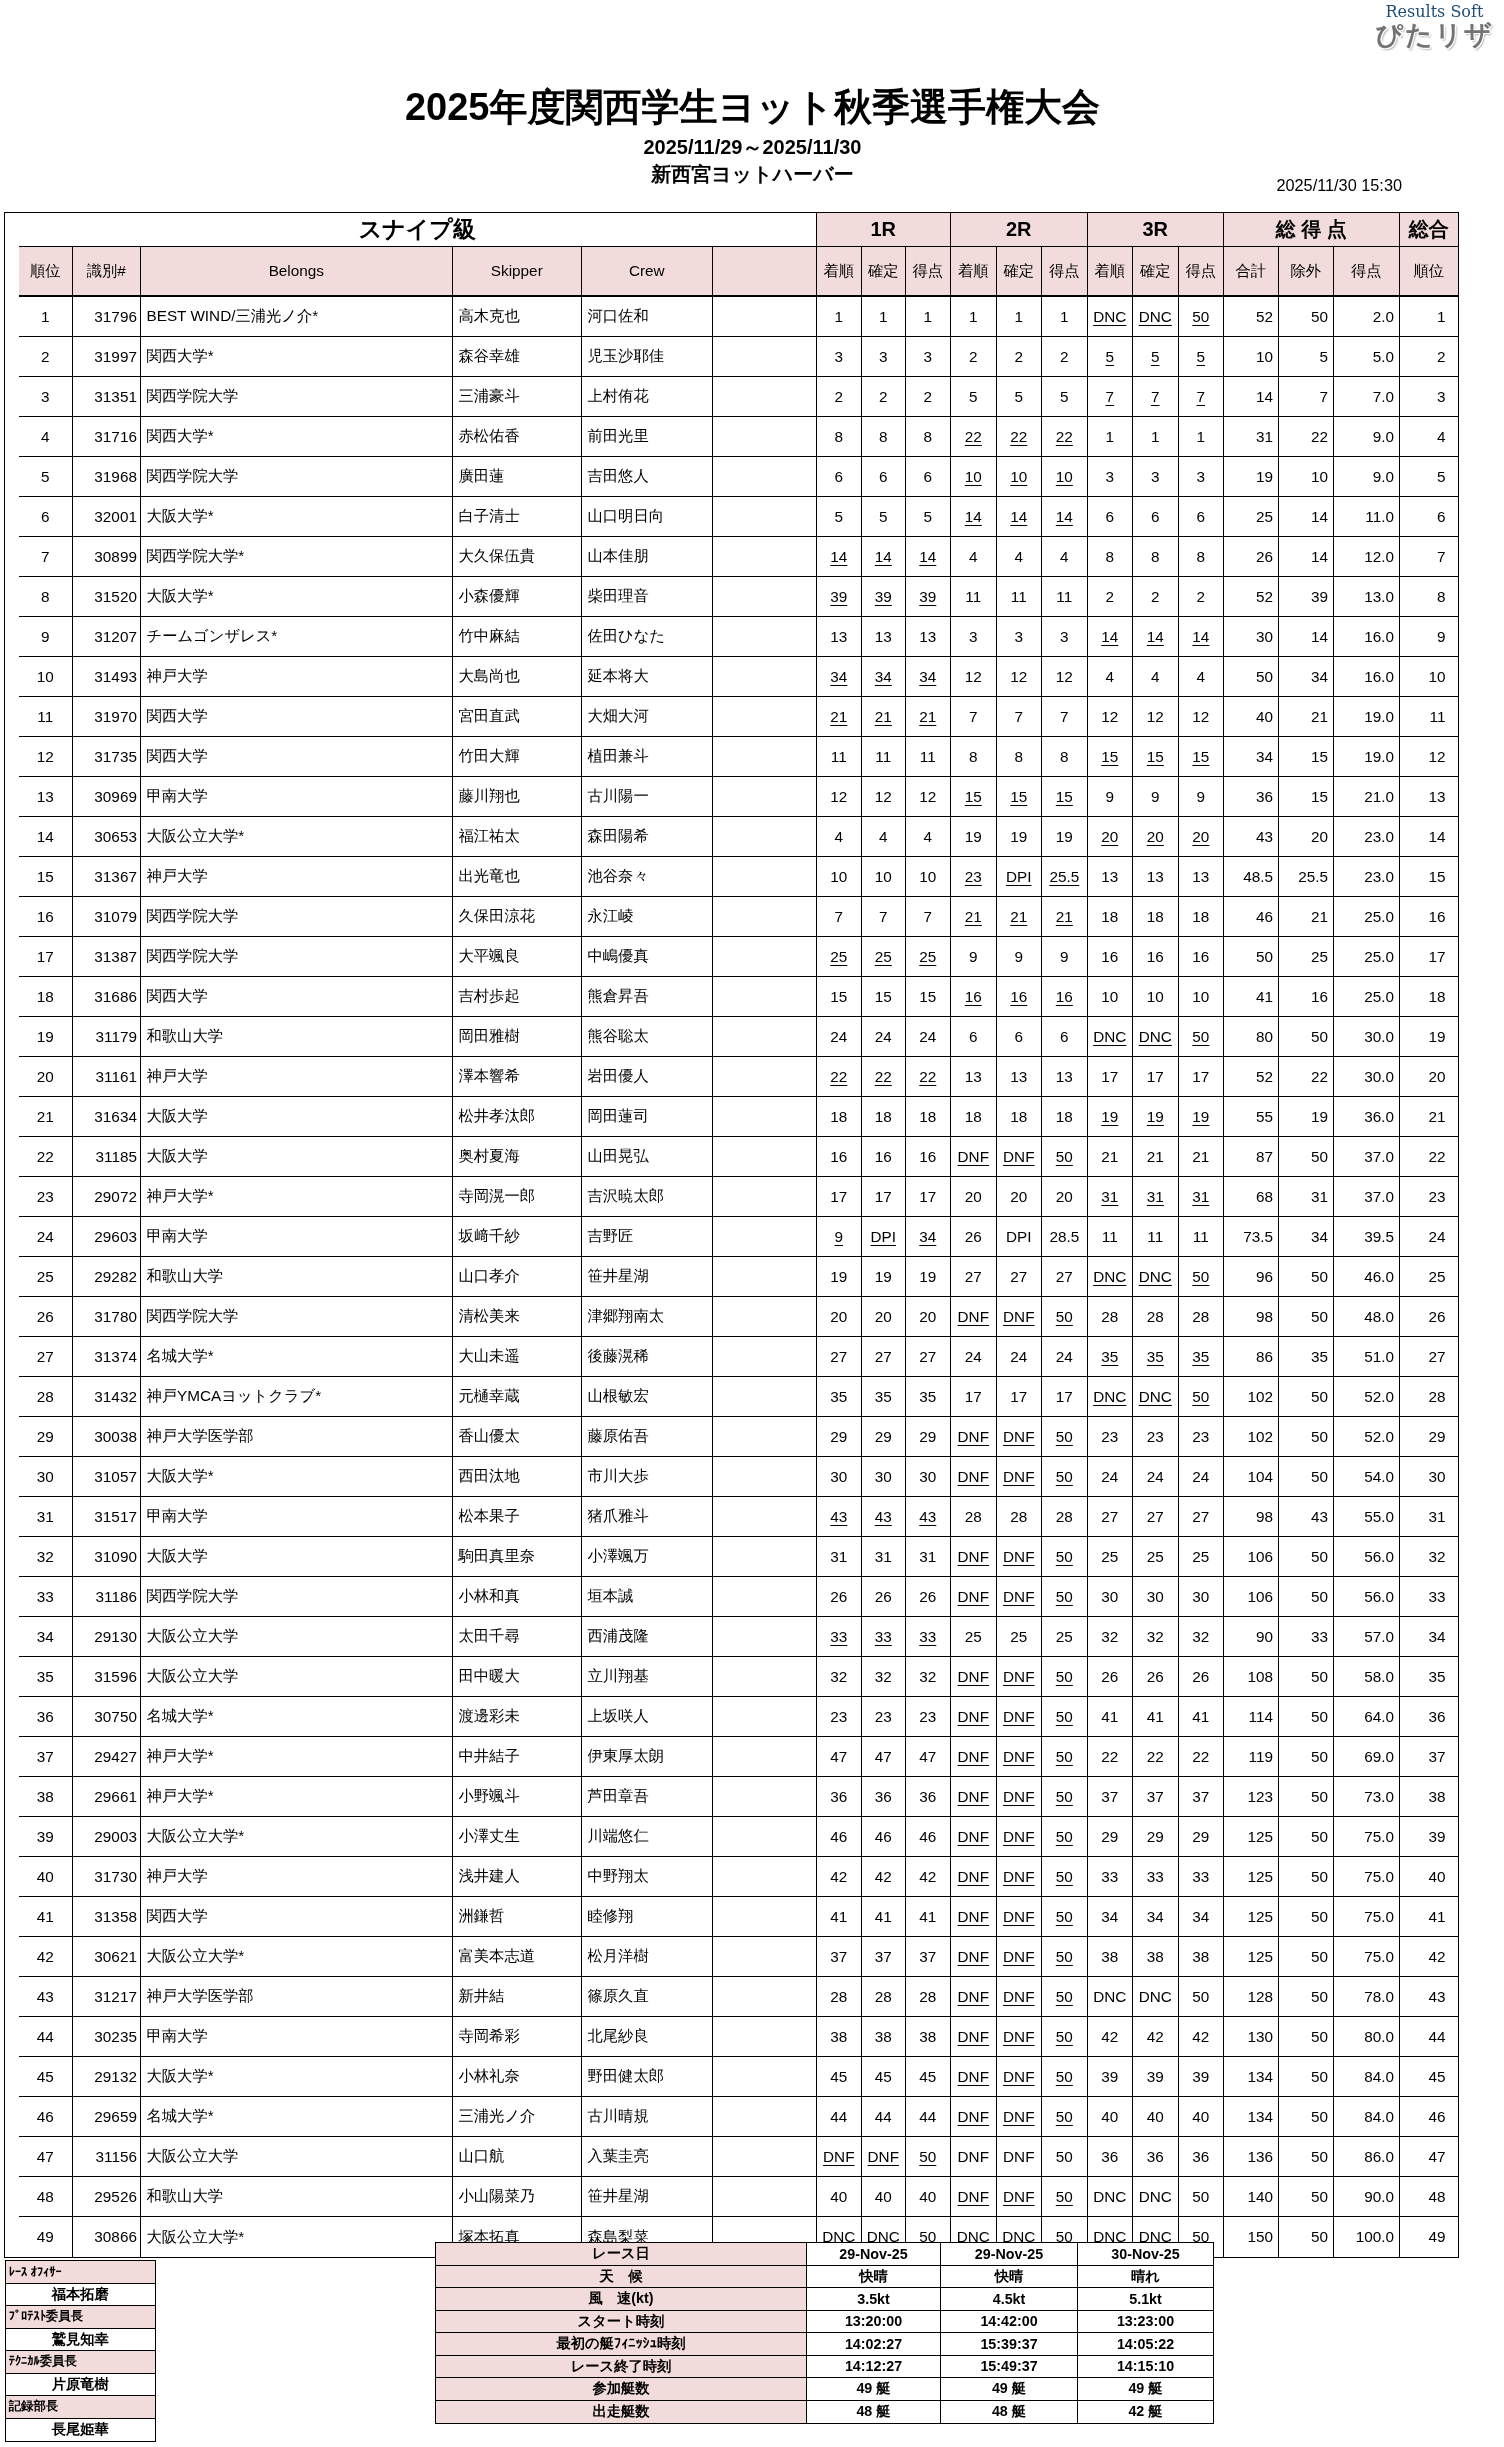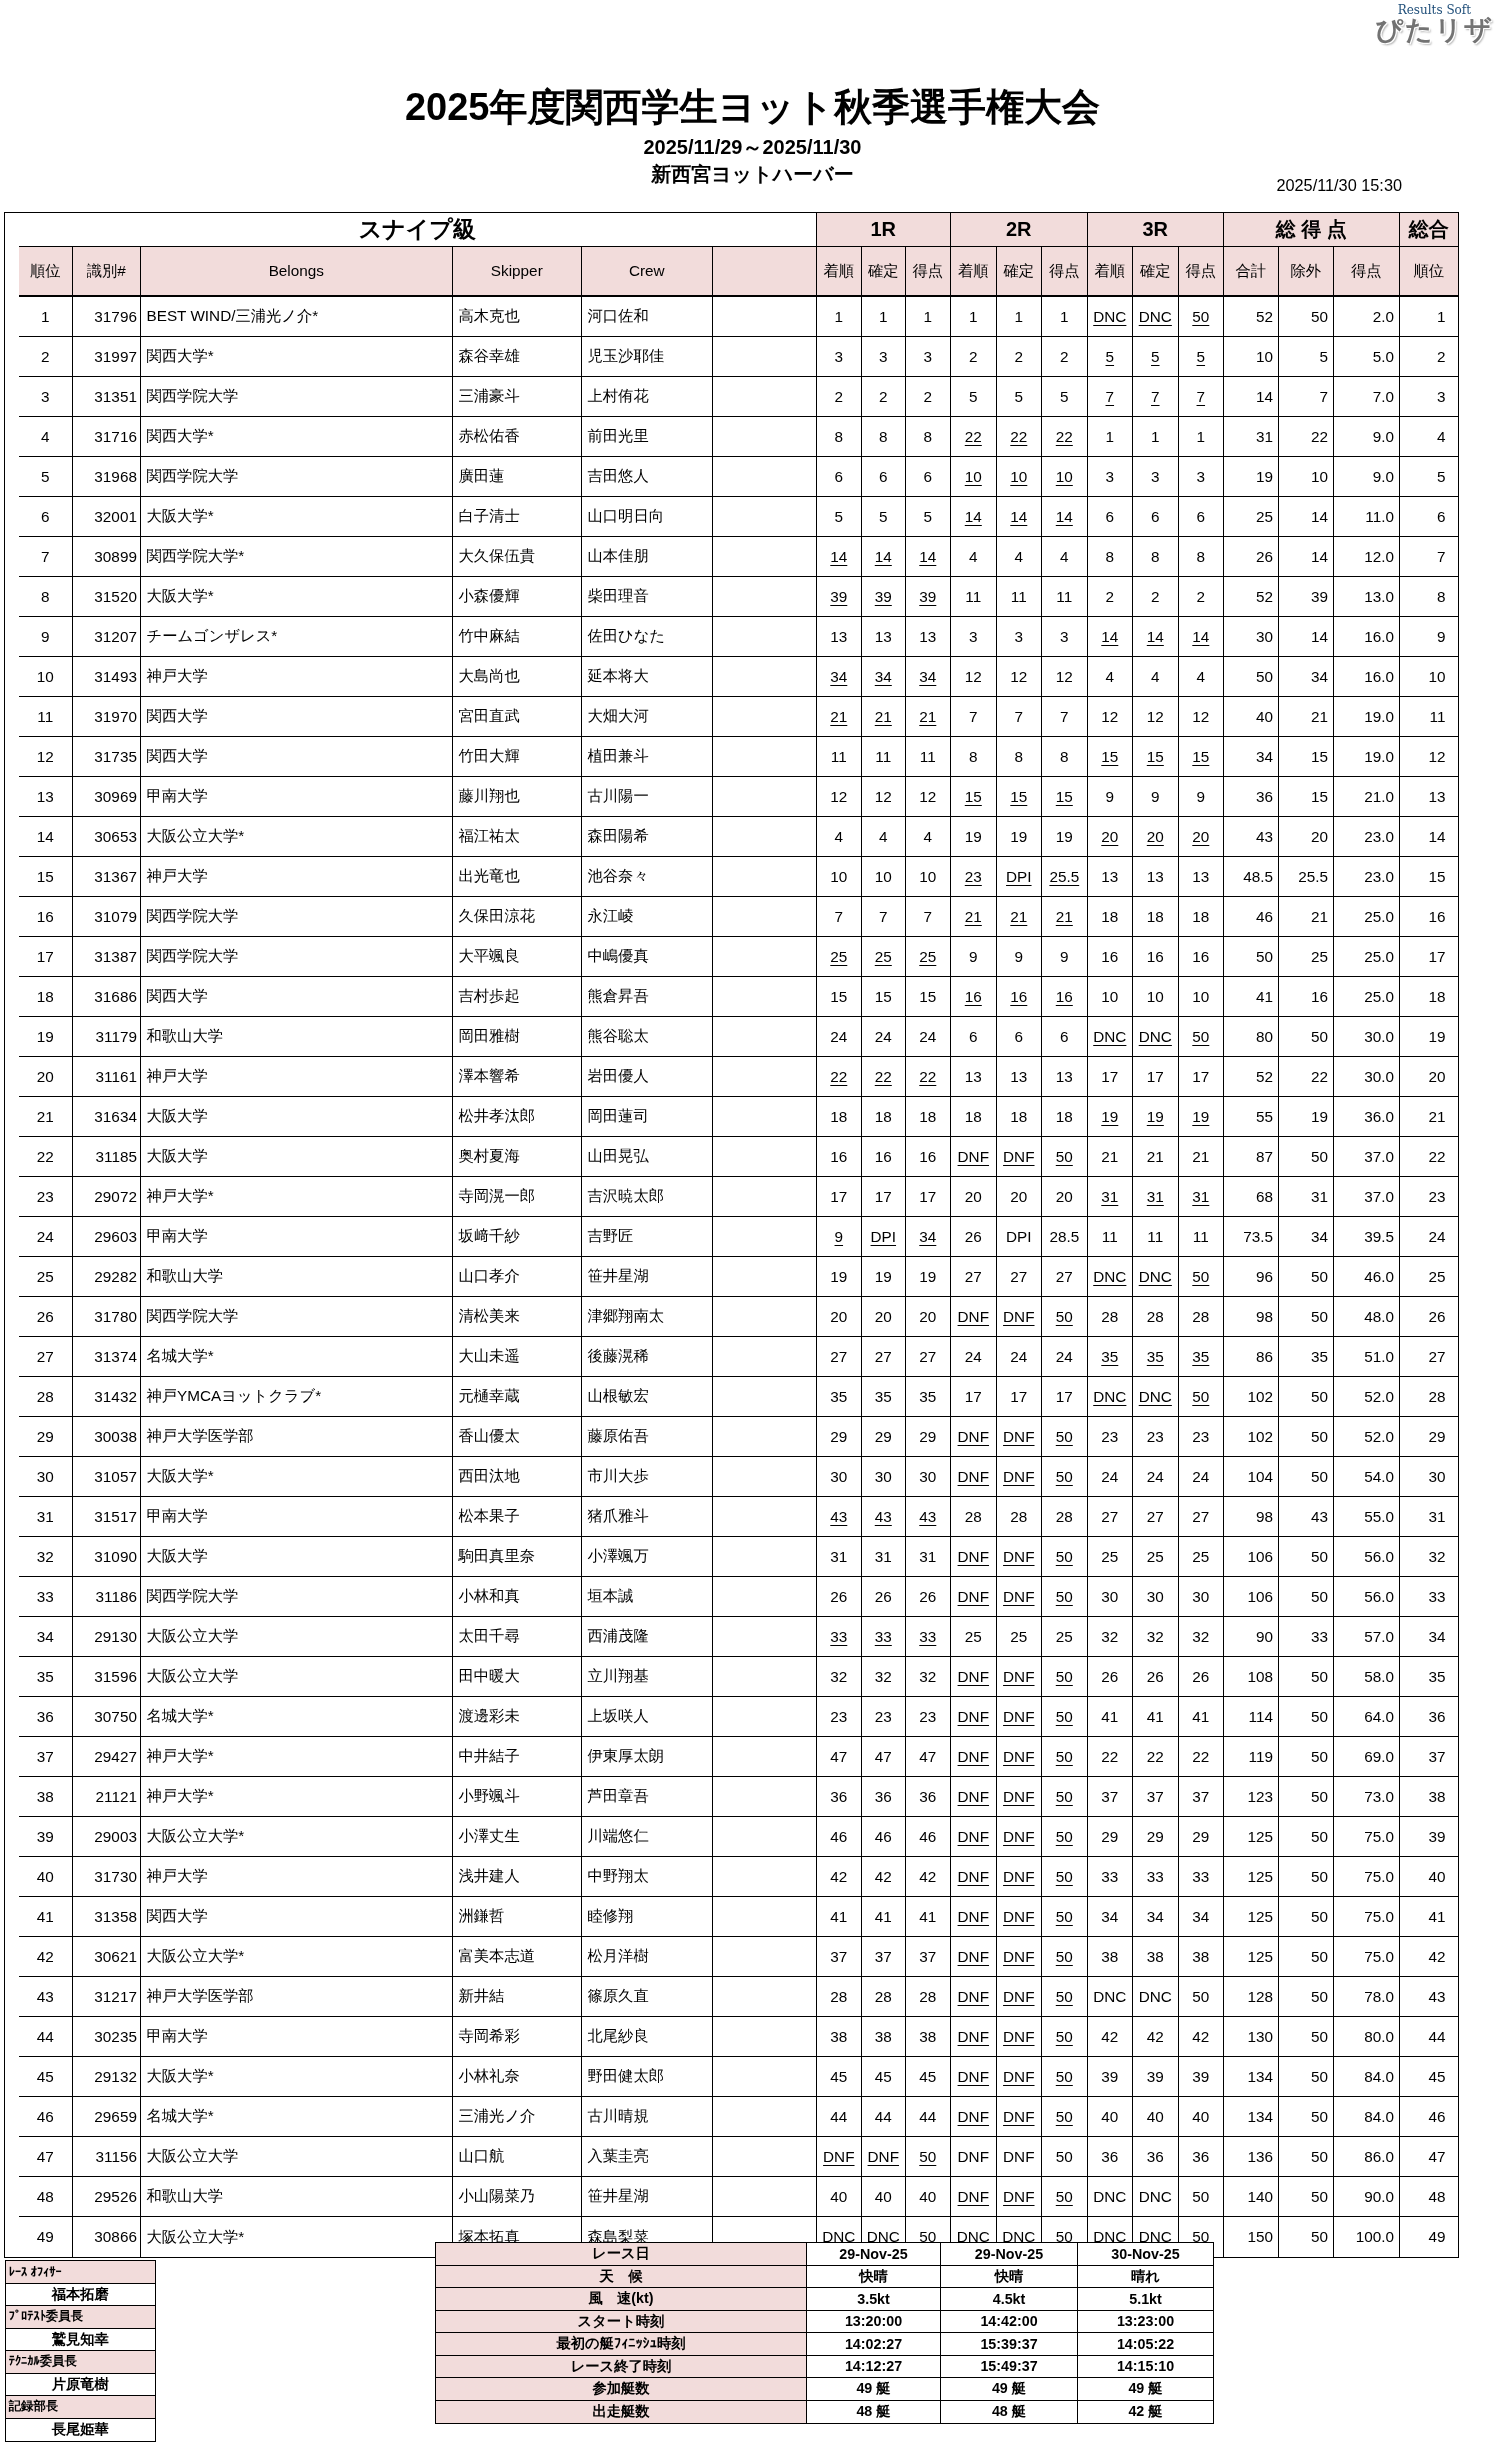--- a/index.html
+++ b/index.html
@@ -3,21 +3,21 @@
 <meta charset="utf-8">
 <style>
   *{box-sizing:border-box;}
   html,body{margin:0;padding:0;}
   body{width:1505px;height:2447px;position:relative;background:#fff;color:#000;
        font-family:"Liberation Sans","DejaVu Sans",sans-serif;overflow:hidden;}
   .abs{position:absolute;}
 
   
   #logo{top:3.8px;right:11.5px;text-align:center;line-height:1.05;}
-  #logo-en{display:block;font-family:"DejaVu Serif","Liberation Serif",serif;font-size:12px;color:#1f4e79;}
+  #logo-en{display:block;font-family:"DejaVu Serif","Liberation Serif",serif;font-size:16px;color:#1f4e79;}
   #logo-jp{display:block;font-size:27px;font-weight:bold;color:#737373;letter-spacing:1.9px;
            text-shadow:-1px -1px 0 #fff,1px -1px 0 #fff,-1px 1px 0 #fff,1px 1px 0 #fff,1.9px 1.9px 1.9px #b5b5b5;}
 
   
   #title{top:82px;left:0;width:100%;text-align:center;font-size:38px;font-weight:bold;}
   #dates{top:134px;left:0;width:100%;text-align:center;font-size:20px;font-weight:bold;}
   #venue{top:161px;left:0;width:100%;text-align:center;font-size:20px;font-weight:bold;}
   #printed{top:176px;right:103px;font-size:16.3px;}
 
   
@@ -873,21 +873,21 @@
       <div class="c">22</div>
       <div class="c">22</div>
       <div class="c gb">22</div>
       <div class="c right">119</div>
       <div class="c right">50</div>
       <div class="c right gb">69.0</div>
       <div class="c right ovr">37</div>
     </div>
     <div class="trow">
       <div class="c">38</div>
-      <div class="c sail">21121</div>
+      <div class="c sail">29661</div>
       <div class="c left">神戸大学*</div>
       <div class="c left">小野颯斗</div>
       <div class="c left">芦田章吾</div>
       <div class="c gb"></div>
       <div class="c">36</div>
       <div class="c">36</div>
       <div class="c gb">36</div>
       <div class="c drop">DNF</div>
       <div class="c drop">DNF</div>
       <div class="c drop gb">50</div>

